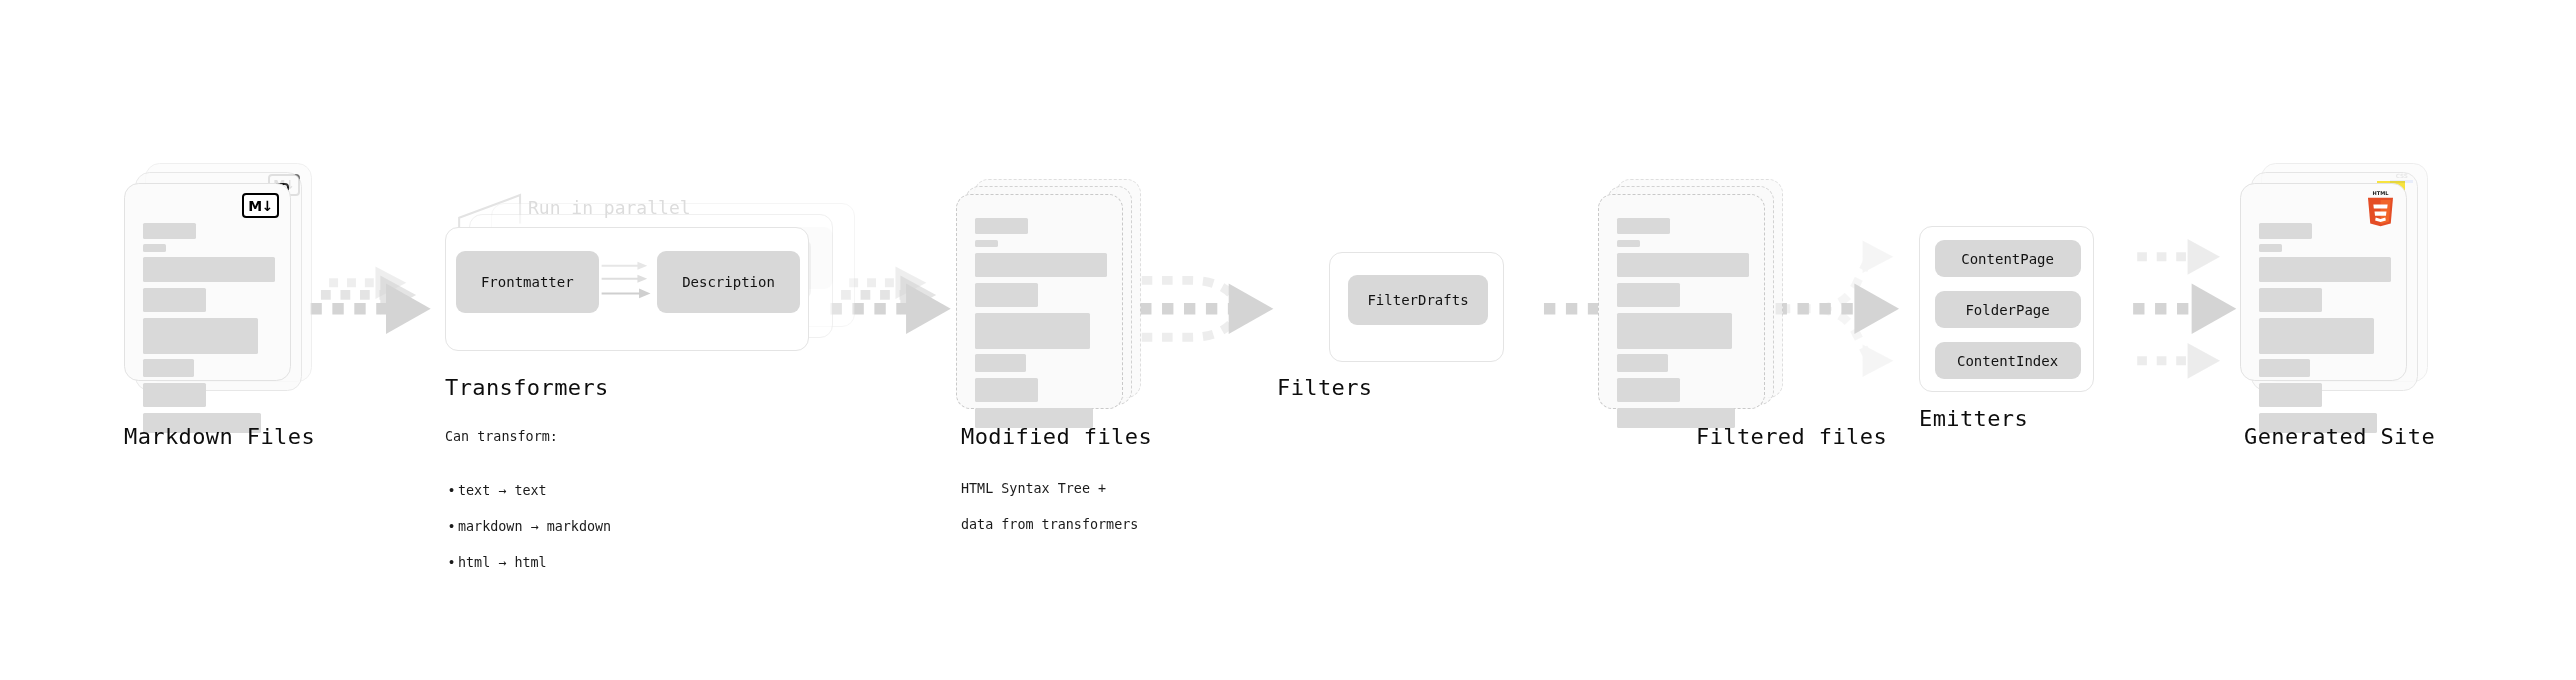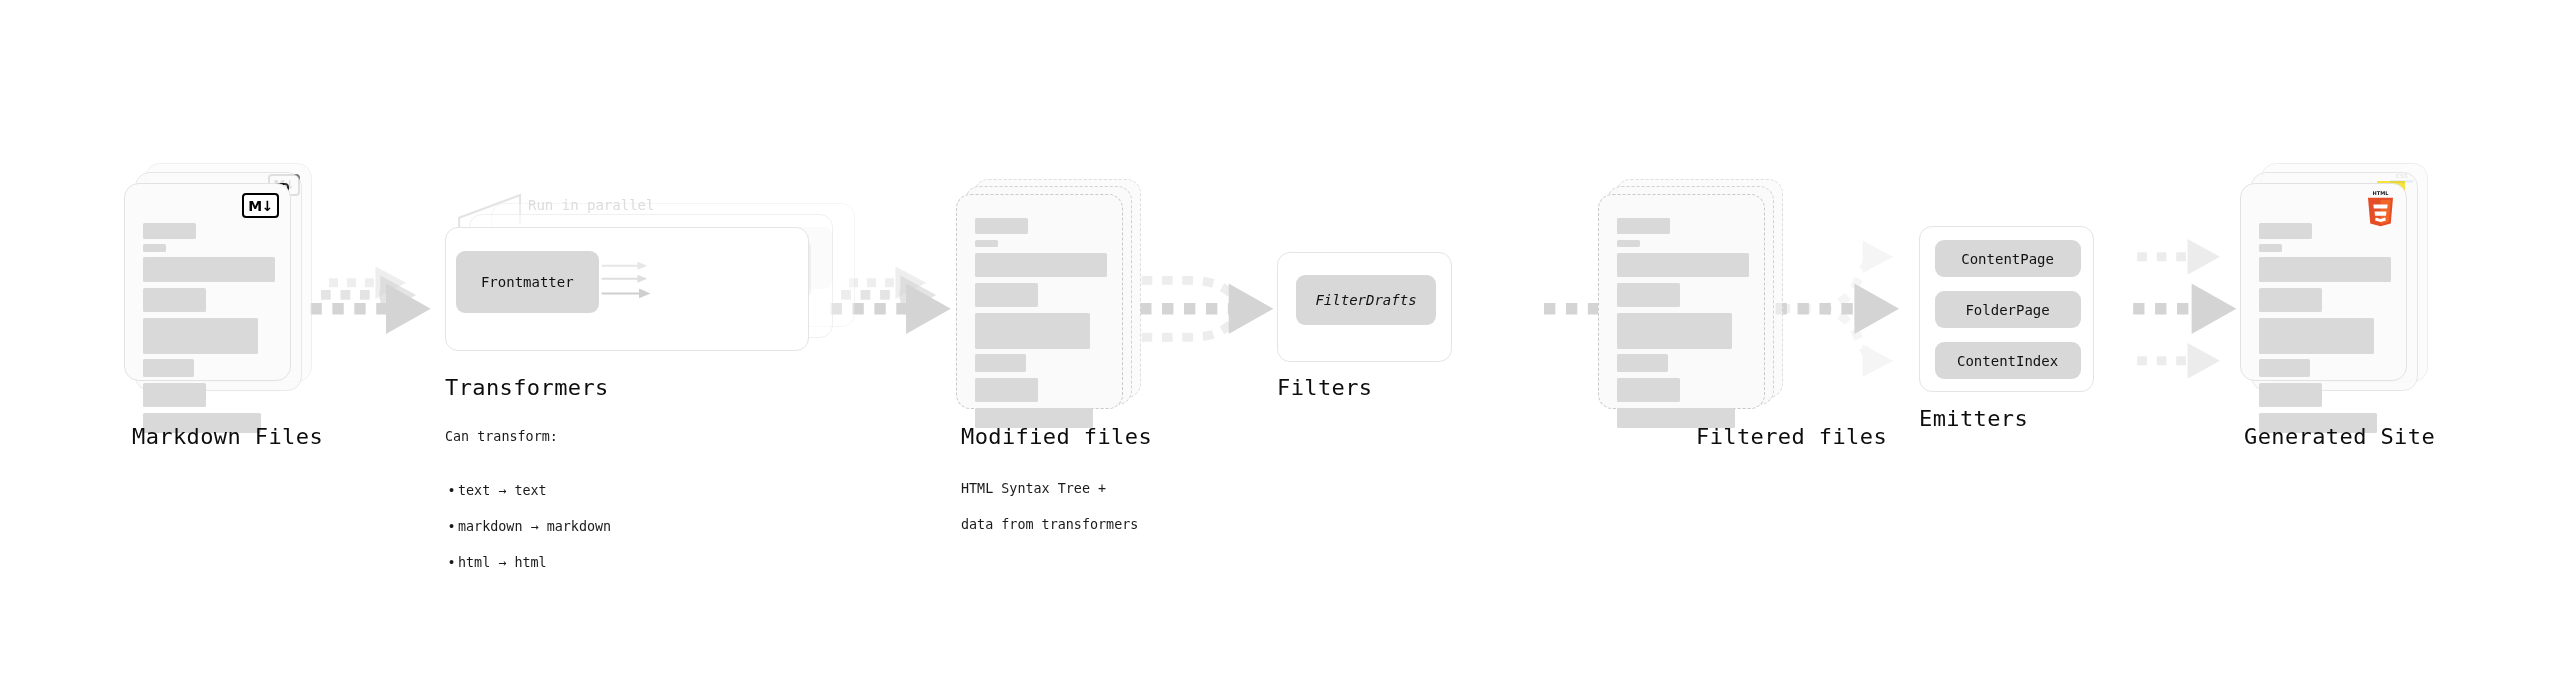--- a/index.html
+++ b/index.html
@@ -83,21 +83,21 @@
     border-radius:9px;
     display:flex;align-items:center;justify-content:center;
     font-size:14px;color:#121212;
     white-space:nowrap;
     box-sizing:border-box;
   }
 
   
   .parallel-label{
     position:absolute;
-    font-size:14px;
+    font-size:18px;
     color:#dcdcdc;
     white-space:nowrap;
   }
 
   svg{display:block;overflow:visible;}
   .svg-layer{position:absolute;left:0;top:0;width:2576px;height:681px;pointer-events:none;}
 </style>
 </head>
 <body>
 
@@ -199,21 +199,21 @@
         <div class="bar" style="width:23px;height:7.3px;"></div>
         <div class="bar" style="width:132px;height:24.4px;"></div>
         <div class="bar" style="width:63px;height:24.4px;"></div>
         <div class="bar" style="width:115px;height:36px;"></div>
         <div class="bar" style="width:51px;height:18px;"></div>
         <div class="bar" style="width:63px;height:24.4px;"></div>
         <div class="bar" style="width:118px;height:19.5px;"></div>
       </div>
     </div>
   </div>
-  <div class="stage-title" style="left:124px;top:424px;margin-left:8px;">Markdown Files</div>
+  <div class="stage-title" style="left:124px;top:424px;">Markdown Files</div>
 
   <div class="abs" style="left:445px;top:203px;">
     <div class="group" style="left:46px;top:0px;width:364px;height:124px;opacity:0.35;">
       <div class="pill" style="left:23px;top:23px;width:138px;height:62px;opacity:0.5;"></div>
       <div class="pill" style="left:203px;top:23px;width:138px;height:62px;opacity:0.5;"></div>
     </div>
     <div class="group" style="left:24.4px;top:11.4px;width:364px;height:124px;opacity:0.55;">
       <div class="pill" style="left:23px;top:23px;width:138px;height:62px;opacity:0.55;"></div>
       <div class="pill" style="left:203px;top:23px;width:138px;height:62px;opacity:0.55;"></div>
     </div>
@@ -226,20 +226,21 @@
         </g>
         <g stroke="#dedede" stroke-width="2.5" fill="none">
           <line x1="2" y1="34" x2="52" y2="34"></line>
             <path d="M46,29 L58,34 L46,39 Z" fill="#dedede" stroke="none"></path>
         </g>
         <g stroke="#cfcfcf" stroke-width="2.5" fill="none">
           <line x1="2" y1="52" x2="54" y2="52"></line>
             <path d="M48,46 L62,52 L48,58 Z" fill="#cfcfcf" stroke="none"></path>
         </g>
       </svg>
+      <div class="pill" style="left:211px;top:23px;width:143px;height:62px;">Description</div>
     </div>
   </div>
   <div class="parallel-label" style="left:528px;top:197px;">Run in parallel</div>
   <div class="stage-title" style="left:445px;top:375px;">Transformers</div>
   <div class="stage-desc" style="left:445px;top:410px;">
     <div>Can transform:</div>
     <ul class="ul">
       <li>text → text</li>
       <li>markdown → markdown</li>
       <li>html → html</li>
@@ -261,21 +262,21 @@
         <div class="bar" style="width:118px;height:19.5px;"></div>
       </div>
     </div>
   </div>
   <div class="stage-title" style="left:961px;top:424px;">Modified files</div>
   <div class="stage-desc" style="left:961px;top:462px;">
     <div>HTML Syntax Tree +</div>
     <div>data from transformers</div>
   </div>
 
-  <div class="group" style="left:1277px;top:252px;width:175px;height:110px;font-style:italic;">
+  <div class="group" style="left:1329px;top:252px;width:175px;height:110px;">
     <div class="pill" style="left:18px;top:22px;width:140px;height:50px;">FilterDrafts</div>
   </div>
   <div class="stage-title" style="left:1277px;top:375px;">Filters</div>
 
   <div class="abs" style="left:1598px;top:179px;">
     <div class="doc dashed" style="left:18px;top:0px;width:167px;height:219px;opacity:0.6;"></div>
     <div class="doc dashed" style="left:9px;top:7.3px;width:167px;height:219px;opacity:0.8;"></div>
     <div class="doc dashed" style="left:0px;top:14.6px;width:167px;height:215px;">
       <div class="bars" style="top:23px;">
         <div class="bar" style="width:53px;height:16.3px;"></div>

